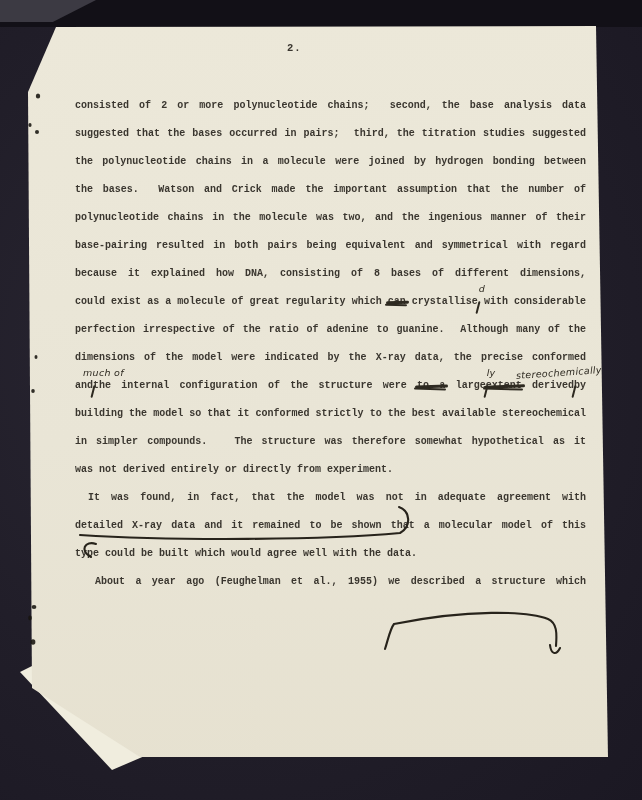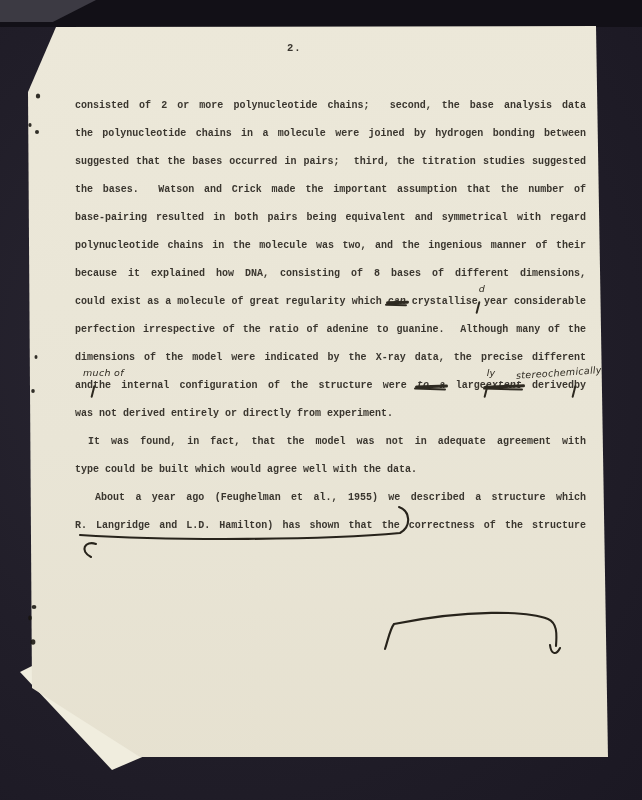--- a/index.html
+++ b/index.html
@@ -14,21 +14,21 @@
   #paper{position:absolute;left:25px;top:24px;width:585px;height:742px;
          background:linear-gradient(178deg,#ece8d9 0%,#e9e5d6 55%,#e6e1d0 100%);
          clip-path:polygon(31px 3px,571px 2px,583px 733px,115px 733px,7px 664px,3px 68px);
          filter:drop-shadow(2px 3px 5px rgba(0,0,0,.55));}
   #page-number{position:absolute;left:287px;top:42px;font:bold 10.5px "Liberation Mono",monospace;
                color:#3a362f;letter-spacing:1px;}
   #text-block{position:absolute;left:75px;top:92px;width:511px;color:#3a362f;
               font:bold 10px/28px "Liberation Mono",monospace;}
   .line{text-align:justify;text-align-last:justify;height:28px;white-space:normal;}
   .line.nj{text-align:center;text-align-last:left;}
-  .xs{position:relative;font-style:italic;}
+  .xs{position:relative;}
   .xs::before{content:"";position:absolute;left:-2px;right:-3px;top:5px;height:2.6px;
               background:#2e2a21;transform:rotate(-2deg);border-radius:2px;}
   .xs::after{content:"";position:absolute;left:-3px;right:-1px;top:8px;height:2px;
              background:#2e2a21;transform:rotate(1.5deg);border-radius:2px;}
   .ins{position:relative;display:inline-block;width:0;overflow:visible;}
   .hw{position:absolute;bottom:10px;left:0;font:italic 9.5px "DejaVu Sans",sans-serif;
       color:#2d2920;white-space:nowrap;letter-spacing:.3px;}
   .ct{position:absolute;display:block;left:-1px;top:-3px;width:2px;height:13px;
       background:#2d2920;transform:rotate(14deg);border-radius:1px;}
   #pen-overlay{position:absolute;left:0;top:0;width:642px;height:800px;pointer-events:none;}
@@ -39,35 +39,37 @@
 <body>
 
 <div id="stage">
   <div id="top-strip"></div>
   <div id="corner-patch"></div>
   <div id="under-sheet"></div>
   <div id="paper"></div>
   <div id="page-number">2.</div>
   <div id="text-block">
       <div class="line"><span>consisted of 2 or more polynucleotide chains;&nbsp; second, the base analysis data</span></div>
+      <div class="line"><span>suggested that the bases occurred in pairs;&nbsp; third, the titration studies suggested</span></div>
       <div class="line"><span>the polynucleotide chains in a molecule were joined by hydrogen bonding between</span></div>
-      <div class="line"><span>suggested that the bases occurred in pairs;&nbsp; third, the titration studies suggested</span></div>
       <div class="line"><span>the bases.&nbsp; Watson and Crick made the important assumption that the number of</span></div>
+      <div class="line"><span>polynucleotide chains in the molecule was two, and the ingenious manner of their</span></div>
       <div class="line"><span>base-pairing resulted in both pairs being equivalent and symmetrical with regard</span></div>
-      <div class="line"><span>polynucleotide chains in the molecule was two, and the ingenious manner of their</span></div>
       <div class="line"><span>because it explained how DNA, consisting of 8 bases of different dimensions,</span></div>
-      <div class="line"><span>could exist as a molecule of great regularity which </span><span class="xs">can</span><span> crystallise</span><span class="ins"><span class="hw" style="left: 1px;">d</span><span class="ct"></span></span><span> year considerable</span></div>
+      <div class="line"><span>could exist as a molecule of great regularity which </span><span class="xs">can</span><span> crystallise</span><span class="ins"><span class="hw" style="left: 1px;">d</span><span class="ct"></span></span><span> with considerable</span></div>
       <div class="line"><span>perfection irrespective of the ratio of adenine to guanine.&nbsp; Although many of the</span></div>
-      <div class="line"><span>dimensions of the model were indicated by the X-ray data, the precise different</span></div>
+      <div class="line"><span>dimensions of the model were indicated by the X-ray data, the precise conformed</span></div>
       <div class="line"><span>and</span><span class="ins"><span class="hw" style="left: -10px;">much of</span><span class="ct"></span></span><span>the internal configuration of the structure were </span><span class="xs">to a</span><span> large</span><span class="ins"><span class="hw" style="left: 1px;">ly</span><span class="ct"></span></span><span class="xs">extent</span><span> derived</span><span class="ins"><span class="hw" style="left: -58px; transform: rotate(-4deg);">stereochemically</span><span class="ct"></span></span><span>by</span></div>
+      <div class="line"><span>building the model so that it conformed strictly to the best available stereochemical</span></div>
+      <div class="line"><span>in simpler compounds.&nbsp;&nbsp; The structure was therefore somewhat hypothetical as it</span></div>
       <div class="line nj"><span>was not derived entirely or directly from experiment.</span></div>
       <div class="line" style="padding-left: 13px;"><span>It was found, in fact, that the model was not in adequate agreement with</span></div>
+      <div class="line"><span>detailed X-ray data and it remained to be shown that a molecular model of this</span></div>
       <div class="line nj"><span>type could be built which would agree well with the data.</span></div>
       <div class="line" style="padding-left: 20px;"><span>About a year ago (Feughelman et al., 1955) we described a structure which</span></div>
-      <div class="line"><span>R. Langridge and L.D. Hamilton) has shown that the correctness of the structure</span></div>
     </div>
 
   <svg id="pen-overlay" viewBox="0 0 642 800" xmlns="http://www.w3.org/2000/svg">
 
     <path d="M399,507 C410,511 412,526 400,533 C325,540 175,541 80,535"></path>
     <path d="M96,544 C85,540 79,551 91,557"></path>
 
     <path d="M385,649 C388,640 390,629 394,624 C468,609 528,611 548,619 C557,623 557,633 556,646"></path>
     <path d="M550,645 C551,654 556,656 560,648"></path>
 

